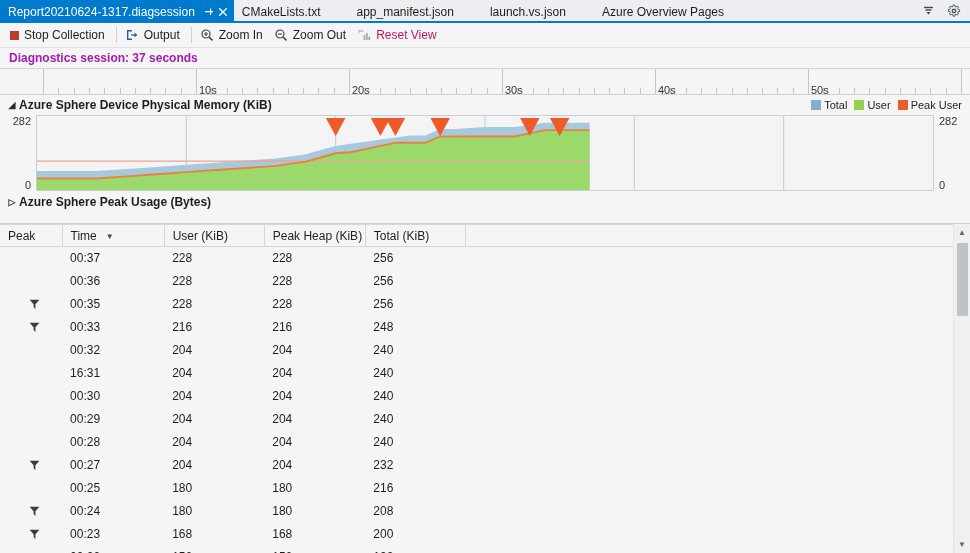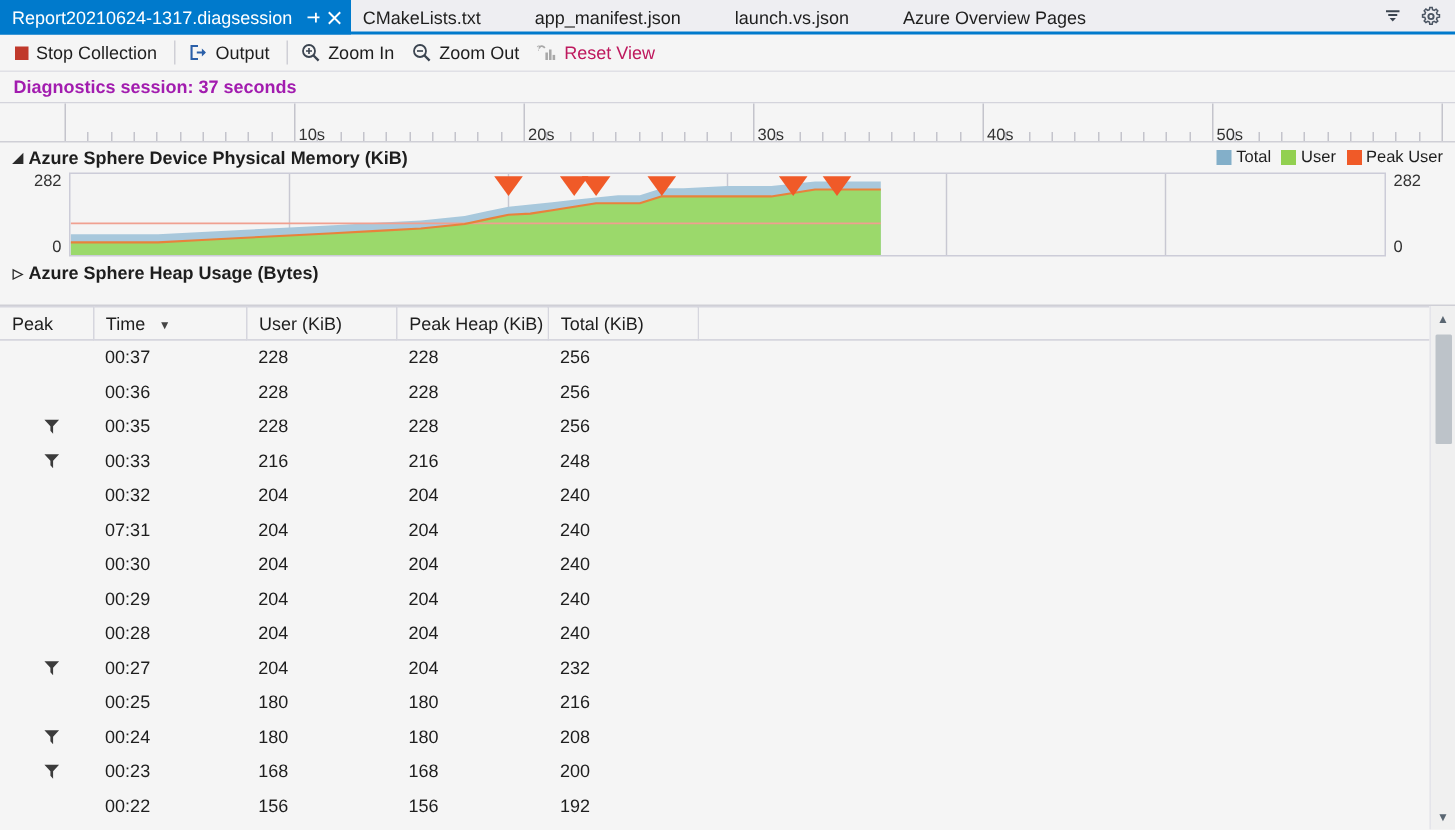--- a/index.html
+++ b/index.html
@@ -82,21 +82,21 @@
     width: 12px; display: inline-flex; align-items: center; justify-content: center;
     font-size: 9px; color: #2b2b2b; margin-right: 1px;
   }
   .legend {
     position: absolute; right: 8px; top: 50%; transform: translateY(-50%);
     display: flex; align-items: center; gap: 7px; font-weight: normal; font-size: 11px;
   }
   .legend-item { display: flex; align-items: center; gap: 3px; }
   .legend-swatch { width: 10px; height: 10px; display: block; }
 
-  .plot-wrap { position: relative; height: 56px; margin: 0 16px; display: flex; align-items: stretch; }
+  .plot-wrap { position: relative; height: 76px; margin: 0 6px; display: flex; align-items: stretch; }
   .axis-label {
     width: 30px; position: relative; font-size: 11px; color: #333; flex: 0 0 30px;
   }
   .axis-label.right { text-align: left; padding-left: 5px; }
   .axis-label.left { text-align: right; padding-right: 5px; }
   .axis-top { position: absolute; top: 0; right: 5px; }
   .axis-bot { position: absolute; bottom: 0; right: 5px; }
   .axis-label.right .axis-top { left: 5px; right: auto; }
   .axis-label.right .axis-bot { left: 5px; right: auto; }
 
@@ -373,21 +373,21 @@
 
       <div class="axis-label right">
         <span class="axis-top">282</span>
         <span class="axis-bot">0</span>
       </div>
     </div>
   </div>
 
   <div class="heap-row">
     <span class="twisty">▷</span>
-    <span>Azure Sphere Heap Usage (Bytes)</span>
+    <span>Azure Sphere Peak Usage (Bytes)</span>
   </div>
   <div class="spacer-strip"></div>
 
   <div class="table-area">
     <div class="table-main">
       <table>
         <colgroup id="table-colgroup">
             <col style="width: 62px;">
             <col style="width: 102px;">
             <col style="width: 100px;">
@@ -445,21 +445,21 @@
             <tr>
               <td class="peak-cell"></td>
               <td>00:32</td>
               <td>204</td>
               <td>204</td>
               <td>240</td>
               <td></td>
             </tr>
             <tr>
               <td class="peak-cell"></td>
-              <td>07:31</td>
+              <td>16:31</td>
               <td>204</td>
               <td>204</td>
               <td>240</td>
               <td></td>
             </tr>
             <tr>
               <td class="peak-cell"></td>
               <td>00:30</td>
               <td>204</td>
               <td>204</td>

